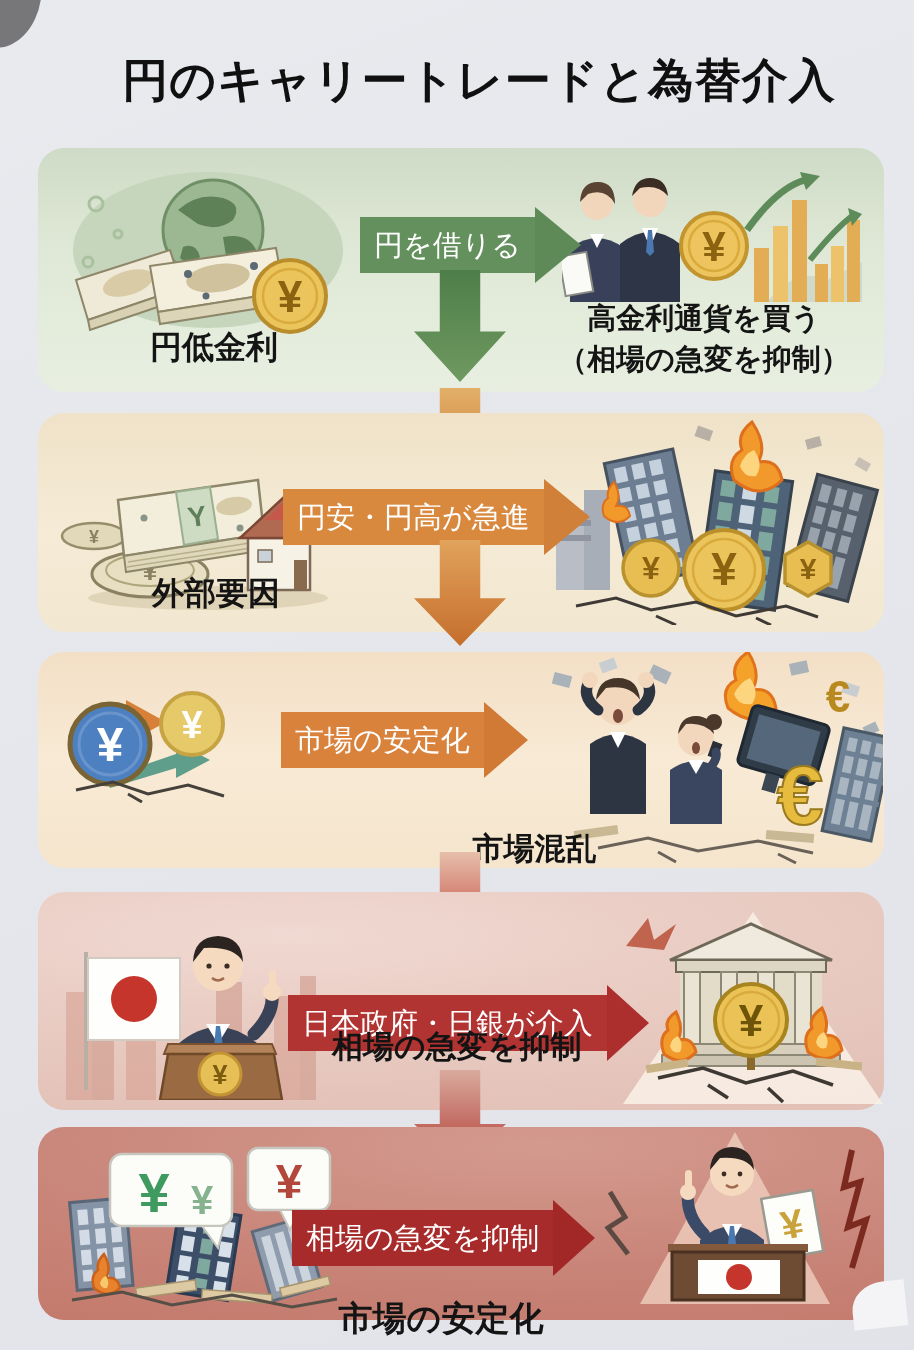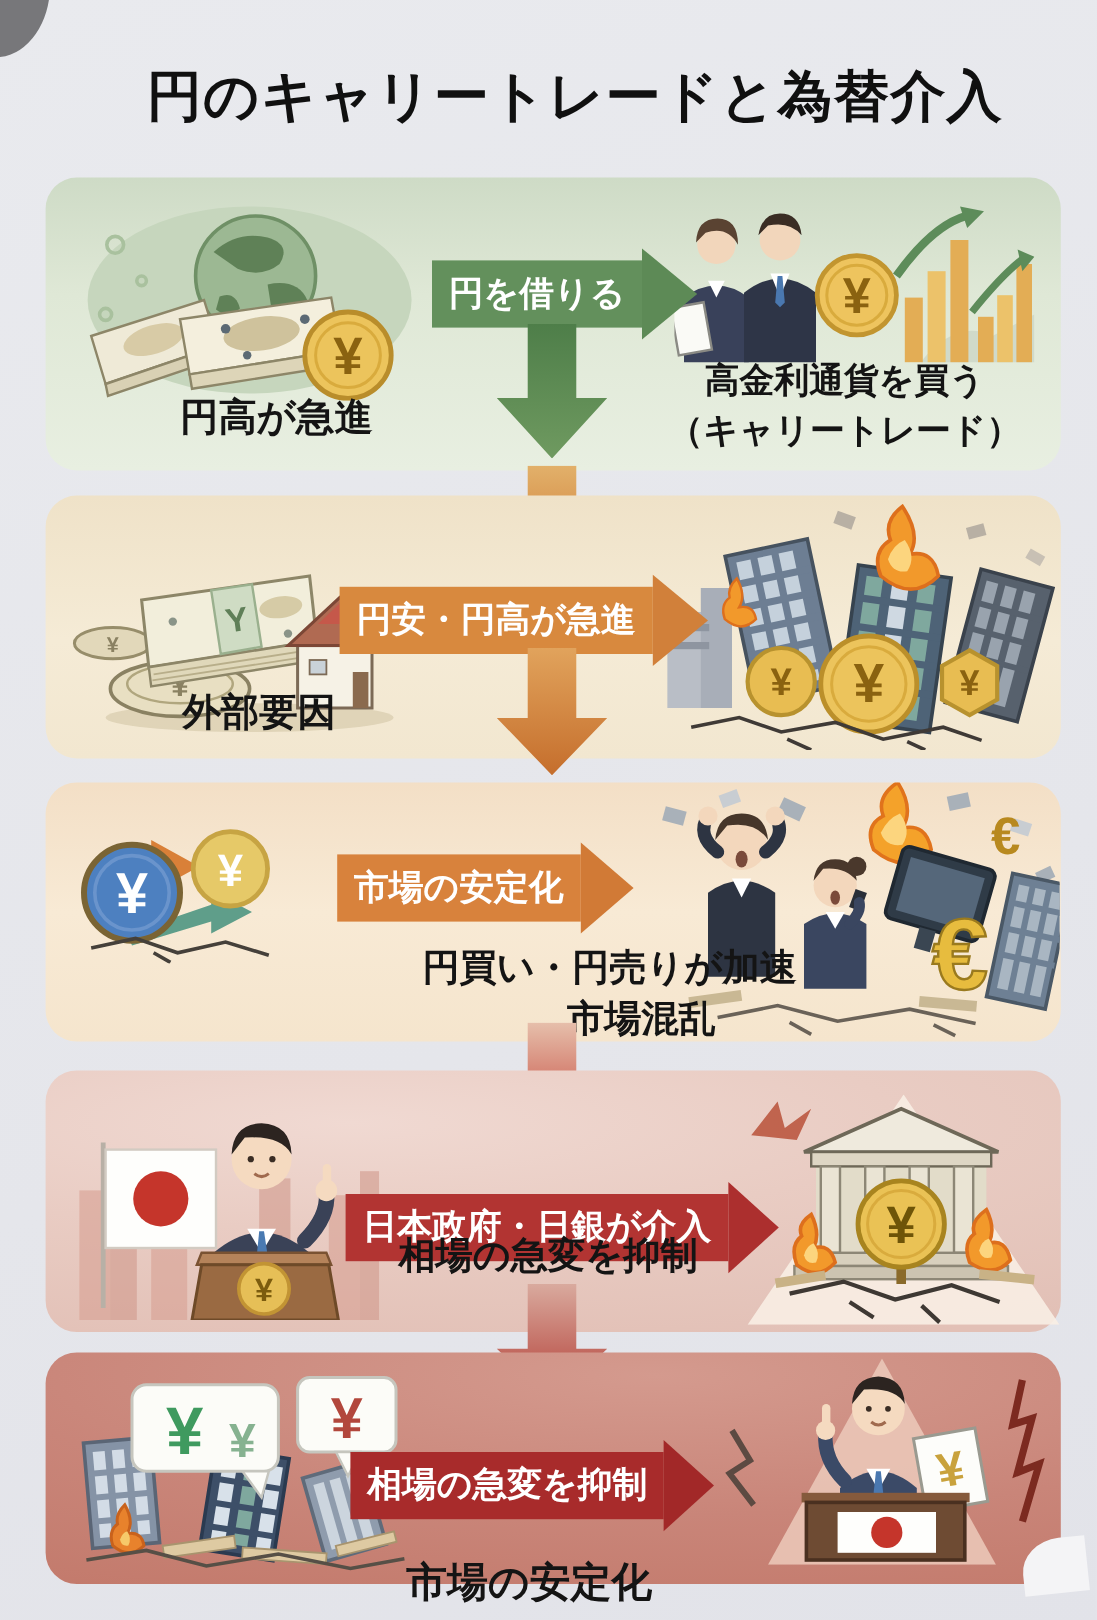--- a/index.html
+++ b/index.html
@@ -19,21 +19,21 @@
   .band5{top:1127px;height:193px;background:
          radial-gradient(130% 120% at 60% 10%,#d49a8e 0%,#c98579 50%,#c17768 100%);}
   .varrow{position:absolute;width:92px;
           clip-path:polygon(28% 0,72% 0,72% 55%,100% 55%,50% 100%,0 55%,28% 55%);}
   .va1{left:414px;top:270px;height:112px;background:linear-gradient(#4e7e49,#6f9a60);}
   .va1b{left:414px;top:388px;height:74px;background:linear-gradient(#e2b06a,#d0813a);}
   .va2{left:414px;top:540px;height:106px;background:linear-gradient(#e1a35c,#c56e2c);}
   .va3{left:414px;top:852px;height:88px;background:linear-gradient(#e6bfab,#c4453a);}
   .va4{left:414px;top:1070px;height:98px;background:linear-gradient(#d9aa9e,#b13931);}
   .harrow{position:absolute;display:flex;align-items:center;}
-  .hbox{height:56px;line-height:56px;padding:0 14px;font-size:29px;font-weight:700;color:#ffffff;
+  .hbox{height:56px;line-height:56px;padding:0 14px;font-size:29px;font-weight:400;color:#ffffff;
         white-space:nowrap;}
   .hhead{width:0;height:0;border-top:38px solid transparent;border-bottom:38px solid transparent;}
   .g .hbox{background:#63905c;} .g .hhead{border-left:46px solid #5d8a56;}
   .o .hbox{background:#d8893e;} .o .hhead{border-left:46px solid #d1803a;}
   .o2 .hbox{background:#d8823c;} .o2 .hhead{border-left:44px solid #d17a36;}
   .r .hbox{background:#b23432;} .r .hhead{border-left:42px solid #ac2f2e;}
   .r2 .hbox{background:#a82b2b;} .r2 .hhead{border-left:42px solid #a22828;}
   .cap{position:absolute;font-weight:800;color:#141414;font-size:31px;white-space:nowrap;}
   .capcenter{text-align:center;}
   .scene{position:absolute;}
@@ -113,24 +113,24 @@
       <circle cx="88" cy="30" r="17" fill="#f2d6bb"></circle>
       <path d="M70,26 Q73,8 88,8 Q104,8 106,26 Q96,14 78,18 Z" fill="#3a2d24"></path>
     </g>
     <g>
       <circle cx="152" cy="76" r="33" fill="#eec45e" stroke="#c2952f" stroke-width="4"></circle>
       <circle cx="152" cy="76" r="25" fill="none" stroke="#d9ab3d" stroke-width="2.5"></circle>
       <text x="152" y="91" text-anchor="middle" font-size="42" fill="#8a6210">¥</text>
     </g>
   </svg>
 
-  <div class="cap" style="left:150px;top:326px;font-size:32px">円高が急進</div>
+  <div class="cap" style="left:150px;top:326px;font-size:32px">円低金利</div>
   <div class="cap capcenter" style="left:548px;top:298px;width:312px;font-size:29px;line-height:41px;white-space:normal">
     <div>高金利通貨を買う</div>
-    <div>（キャリートレード）</div>
+    <div>（相場の急変を抑制）</div>
   </div>
 
   <div class="harrow g" style="left:360px;top:207px">
     <div class="hbox">円を借りる</div>
     <div class="hhead"></div>
   </div>
 
   <div class="varrow va1"></div>
   <div class="varrow va1b"></div>
 
@@ -303,21 +303,20 @@
       <rect x="36" y="176" width="44" height="9" fill="#c9b894" transform="rotate(-8 58 180)"></rect>
       <rect x="228" y="180" width="48" height="9" fill="#c9b894" transform="rotate(5 252 184)"></rect>
     </g>
   </svg>
 
   <div class="harrow o2" style="left:281px;top:702px">
     <div class="hbox">市場の安定化</div>
     <div class="hhead"></div>
   </div>
 
-  <div class="cap" style="left:352px;top:786px">円買い・円売りが加速</div>
   <div class="cap capcenter" style="left:352px;top:828px;width:365px">市場混乱</div>
 
   <div class="varrow va3"></div>
 
   <section class="band band4"></section>
 
   <svg class="scene" style="left:66px;top:922px" width="250" height="178" viewBox="0 0 250 178">
     <g opacity="0.6">
       <rect x="0" y="70" width="28" height="108" fill="#d8a193"></rect>
       <rect x="26" y="50" width="22" height="128" fill="#d09a8c"></rect>

